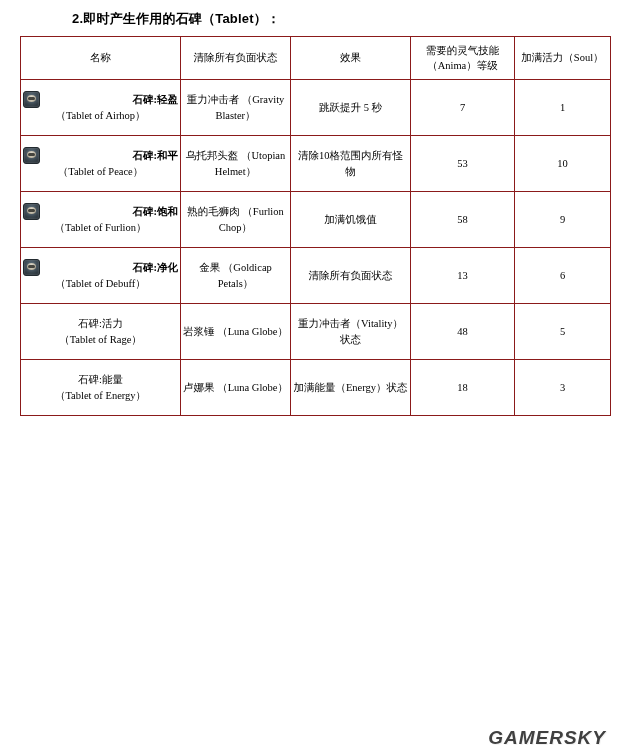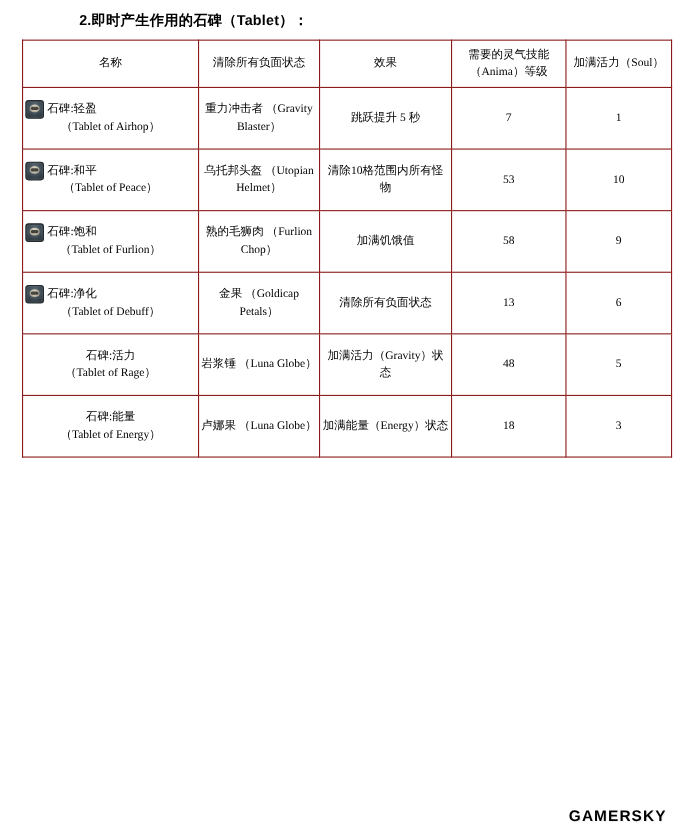--- a/index.html
+++ b/index.html
@@ -60,22 +60,23 @@
     display: block;
     white-space: nowrap;
   }
   .name-cell .en {
     display: block;
     white-space: nowrap;
   }
   .icon-row {
     display: flex;
     align-items: center;
-    justify-content: flex-start;
+    justify-content: space-between;
     gap: 3px;
+    font-weight: bold;
   }
   .tablet-icon {
     width: 15px;
     height: 15px;
     border-radius: 3px;
     background: radial-gradient(circle at 50% 38%, #6d7f8c 0%, #3b4750 55%, #1d242a 100%);
     border: 1px solid #222a2f;
     position: relative;
     flex: 0 0 auto;
     box-shadow: inset 0 0 2px rgba(255,255,255,0.35);
@@ -106,23 +107,24 @@
   }
   .header-sub {
     display: block;
   }
   .watermark {
     position: absolute;
     right: 14px;
     bottom: 10px;
     font-family: "Liberation Sans", "DejaVu Sans", sans-serif;
     font-weight: bold;
-    font-size: 14px;
+    font-style: italic;
+    font-size: 19px;
     letter-spacing: 1px;
-    color: #000000;
+    color: #404040;
     text-shadow: 1px 1px 0 #f2f2f2;
     user-select: none;
   }
 </style>
 </head>
 <body>
 
 <div class="page">
 
   <div class="doc-title">2.即时产生作用的石碑（Tablet）：</div>
@@ -221,21 +223,21 @@
 
       <tr>
         <td class="name-cell">
           <span class="cn">石碑:活力</span>
           <span class="en">（Tablet of Rage）</span>
         </td>
         <td>
           <span class="cn">岩浆锤</span>
           <span class="en">（Luna Globe）</span>
         </td>
-        <td>加满活力（Gravity）状态</td>
+        <td>重力冲击者（Vitality）状态</td>
         <td class="num-cell">48</td>
         <td class="num-cell">5</td>
       </tr>
 
       <tr>
         <td class="name-cell">
           <span class="cn">石碑:能量</span>
           <span class="en">（Tablet of Energy）</span>
         </td>
         <td>

